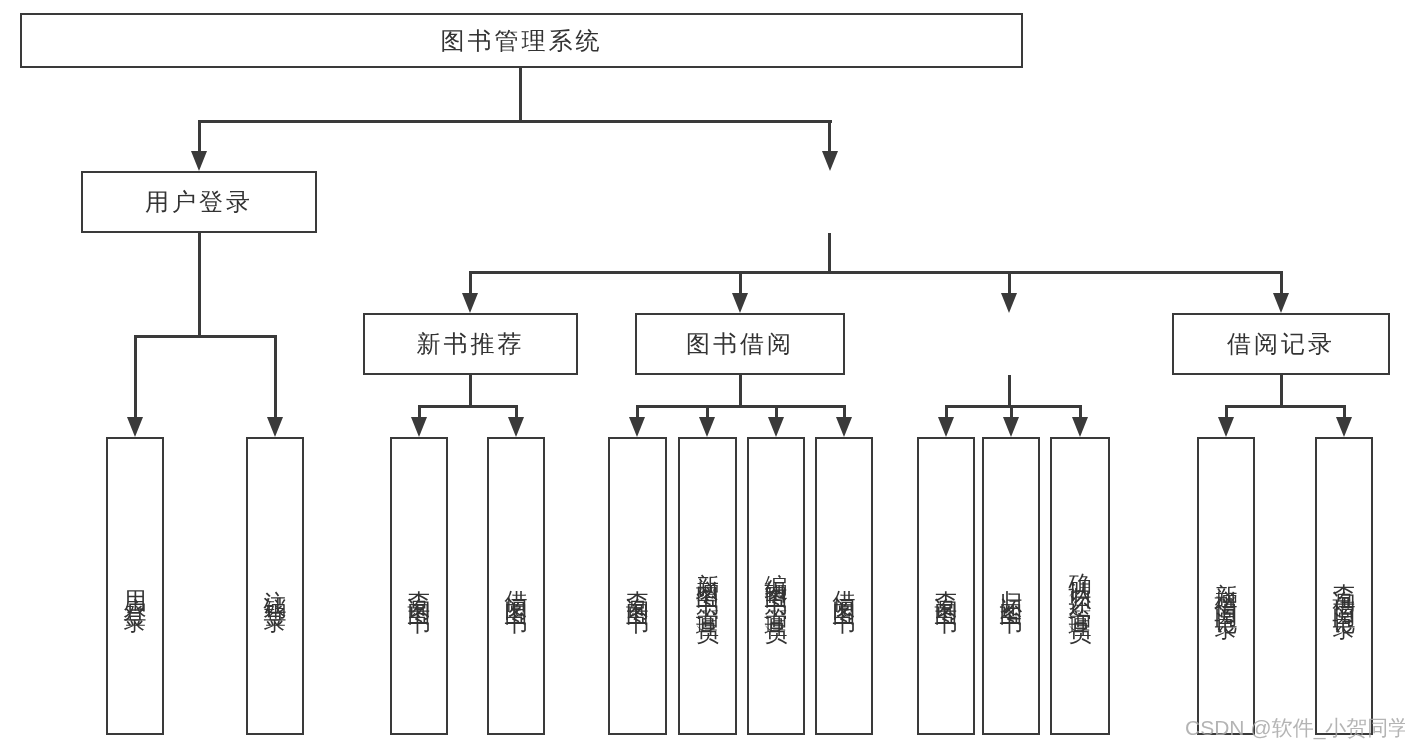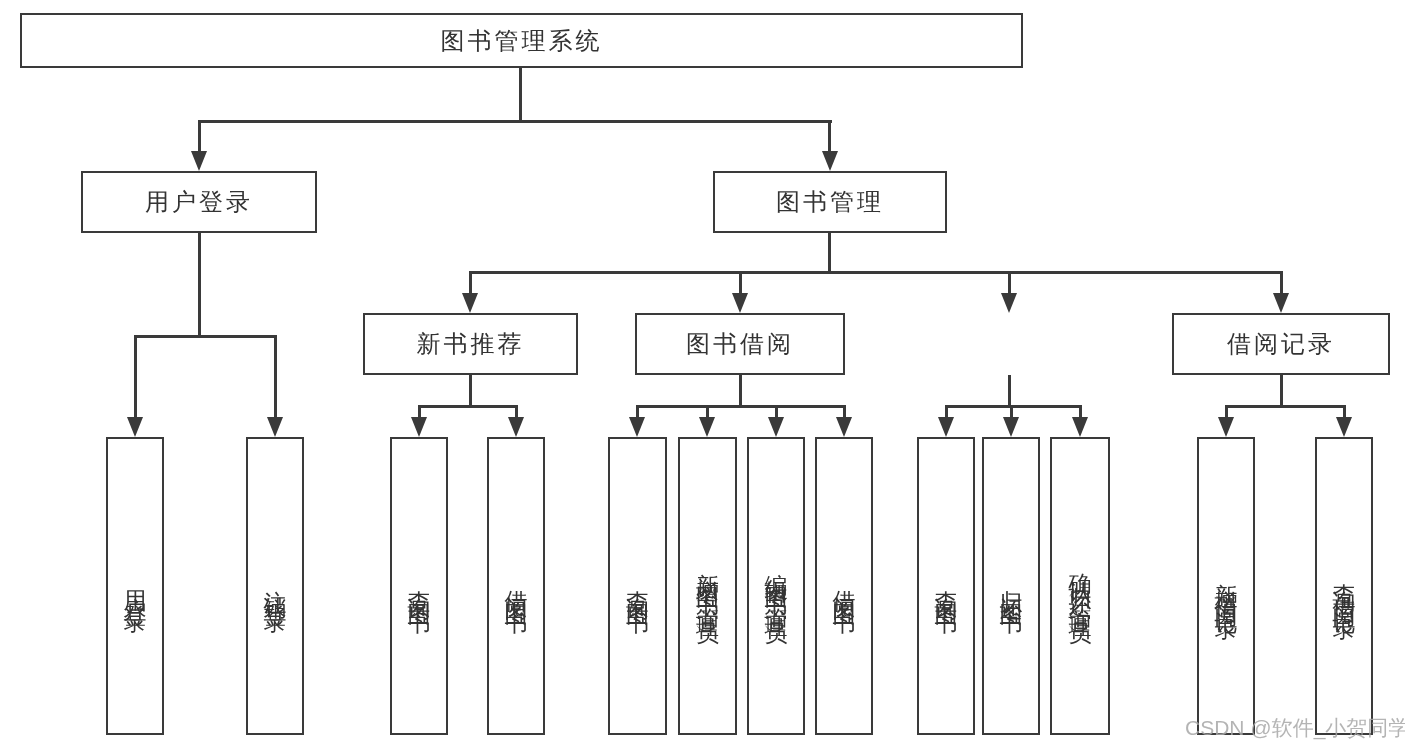--- a/index.html
+++ b/index.html
@@ -62,21 +62,20 @@
 </style>
 </head>
 <body>
 
 <div id="canvas">
 
   <div class="node" style="left:20px; top:13px; width:1003px; height:55px;">图书管理系统</div>
 
   <div class="node" style="left:81px; top:171px; width:236px; height:62px;">用户登录</div>
 
-  <div class="node" style="left:713px; top:171px; width:234px; height:62px;">图书管理</div>
 
   <div class="node" style="left:635px; top:313px; width:210px; height:62px;">图书借阅</div>
 
   <div class="node" style="left:363px; top:313px; width:215px; height:62px;">新书推荐</div>
 
 
   <div class="node" style="left:1172px; top:313px; width:218px; height:62px;">借阅记录</div>
 
   <div class="leaf" style="left:106px; width:58px;">
     <span class="vtext">用户登录</span>

